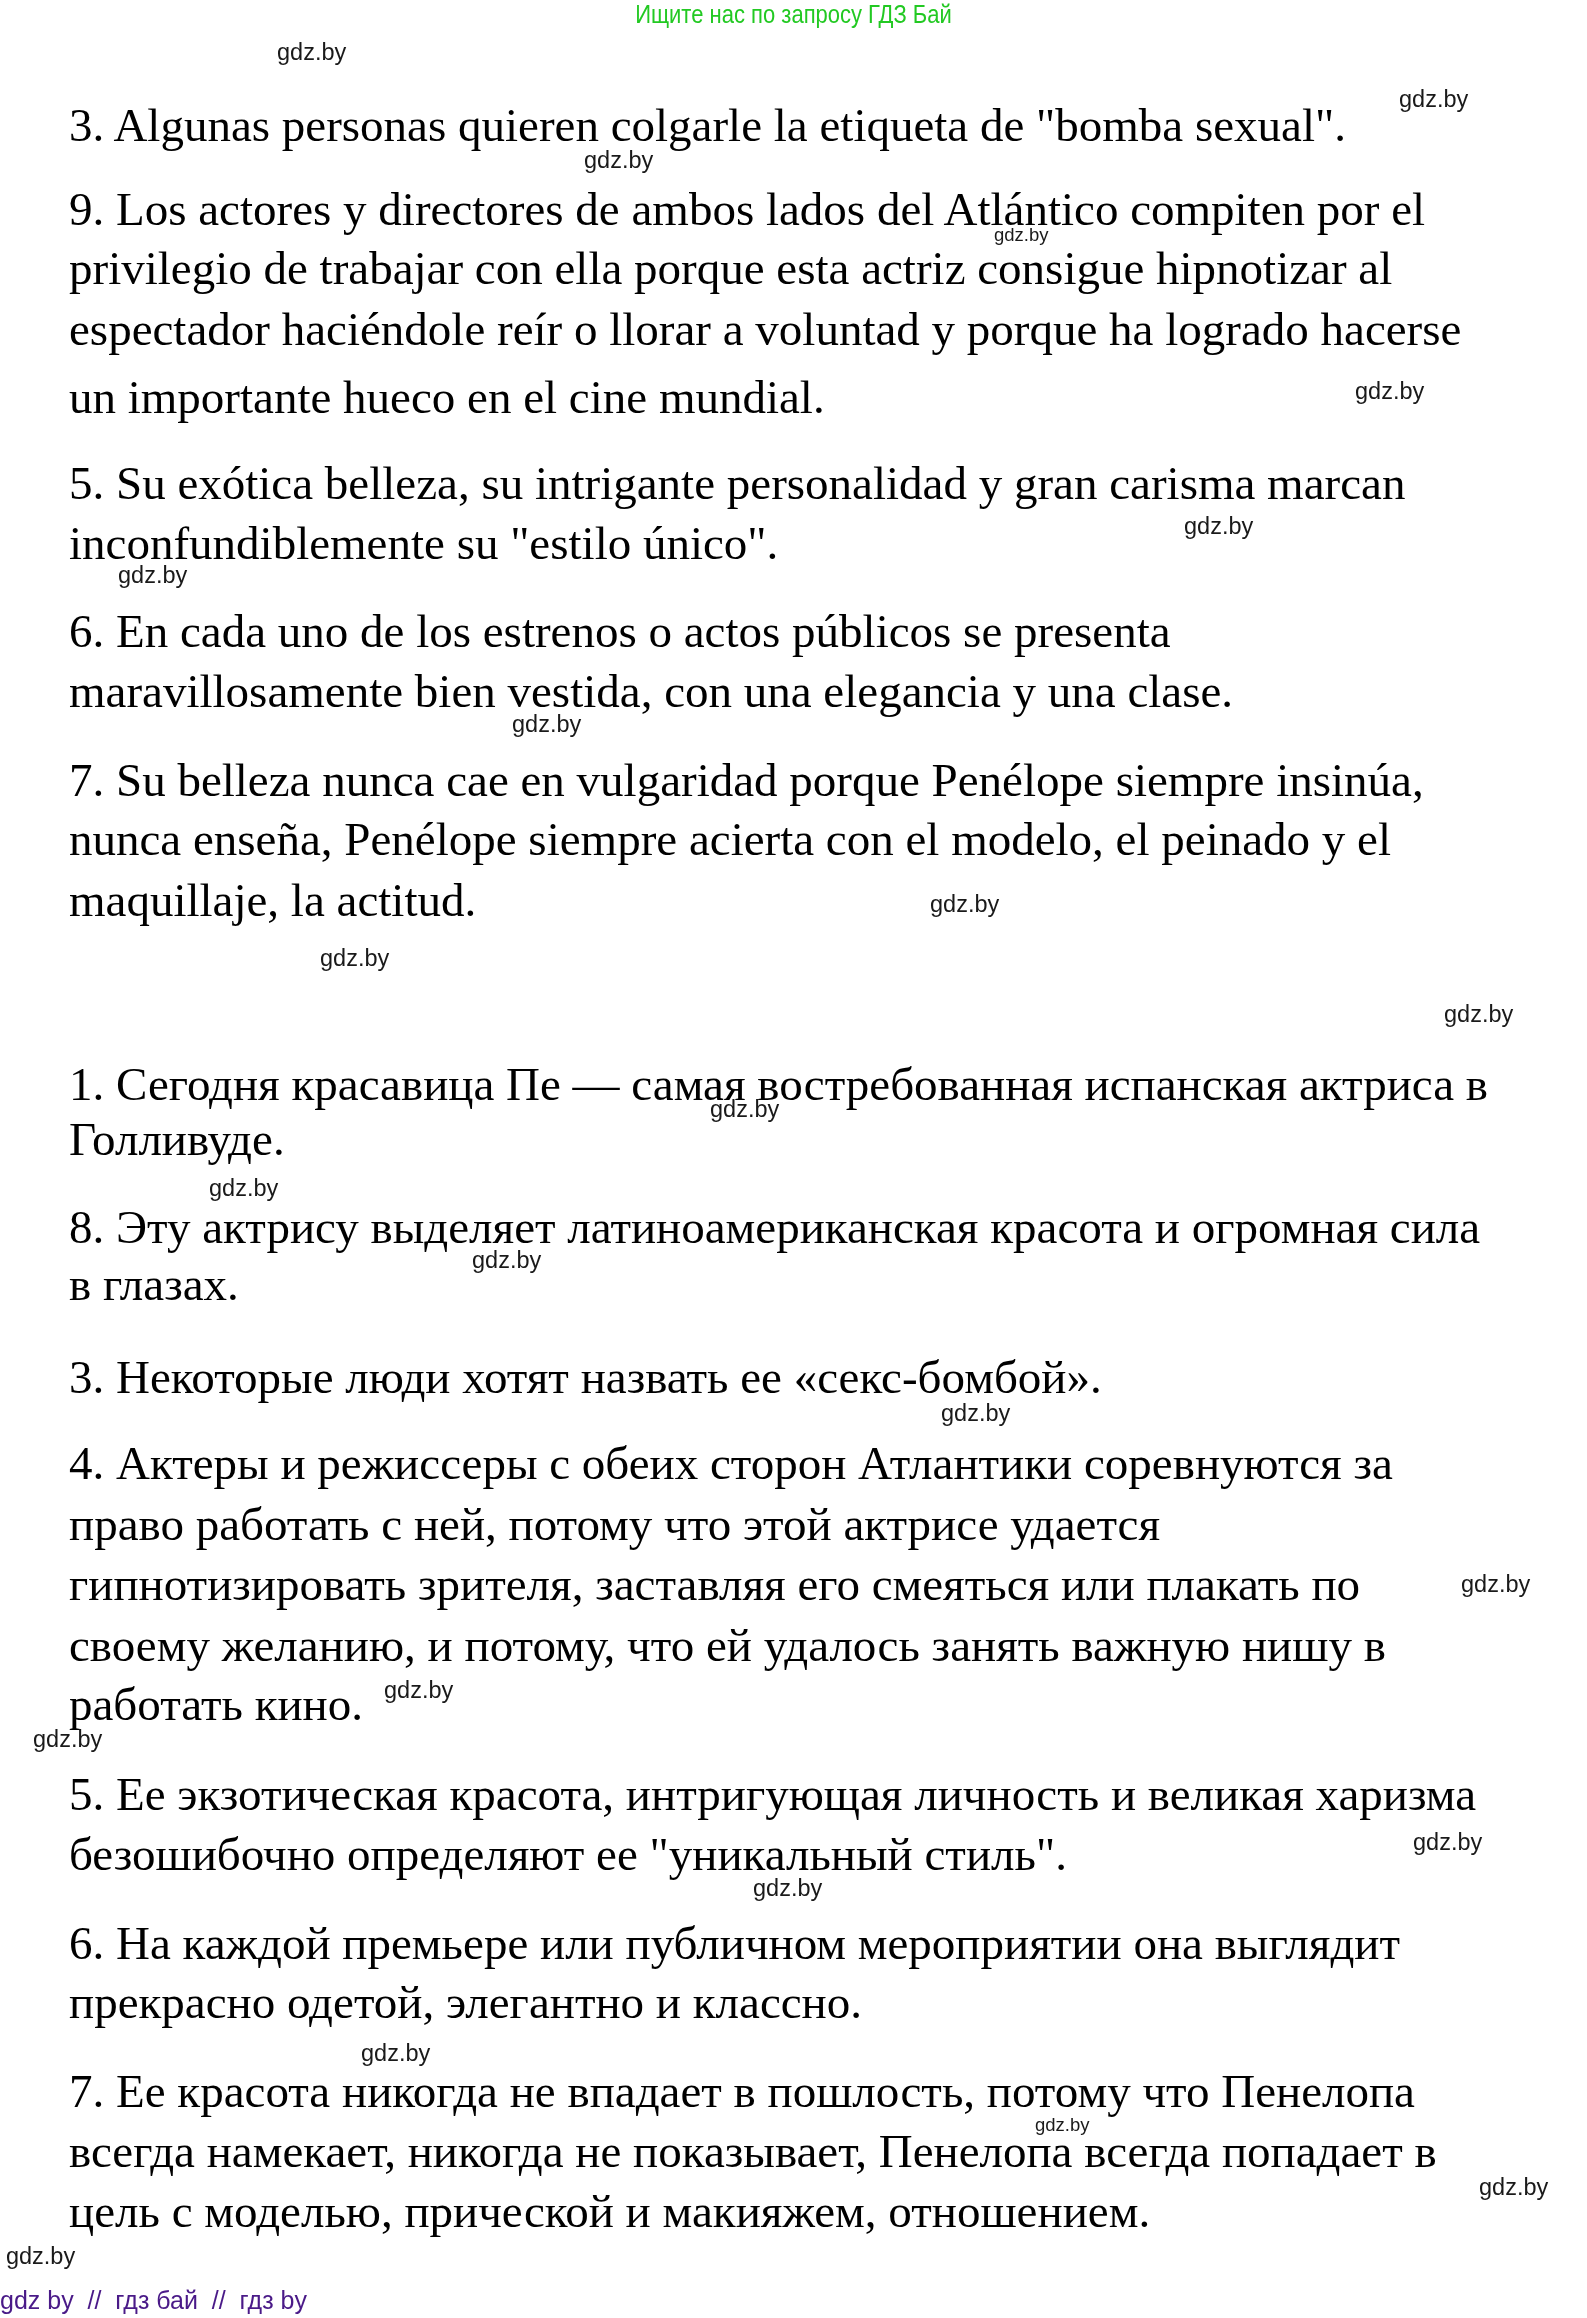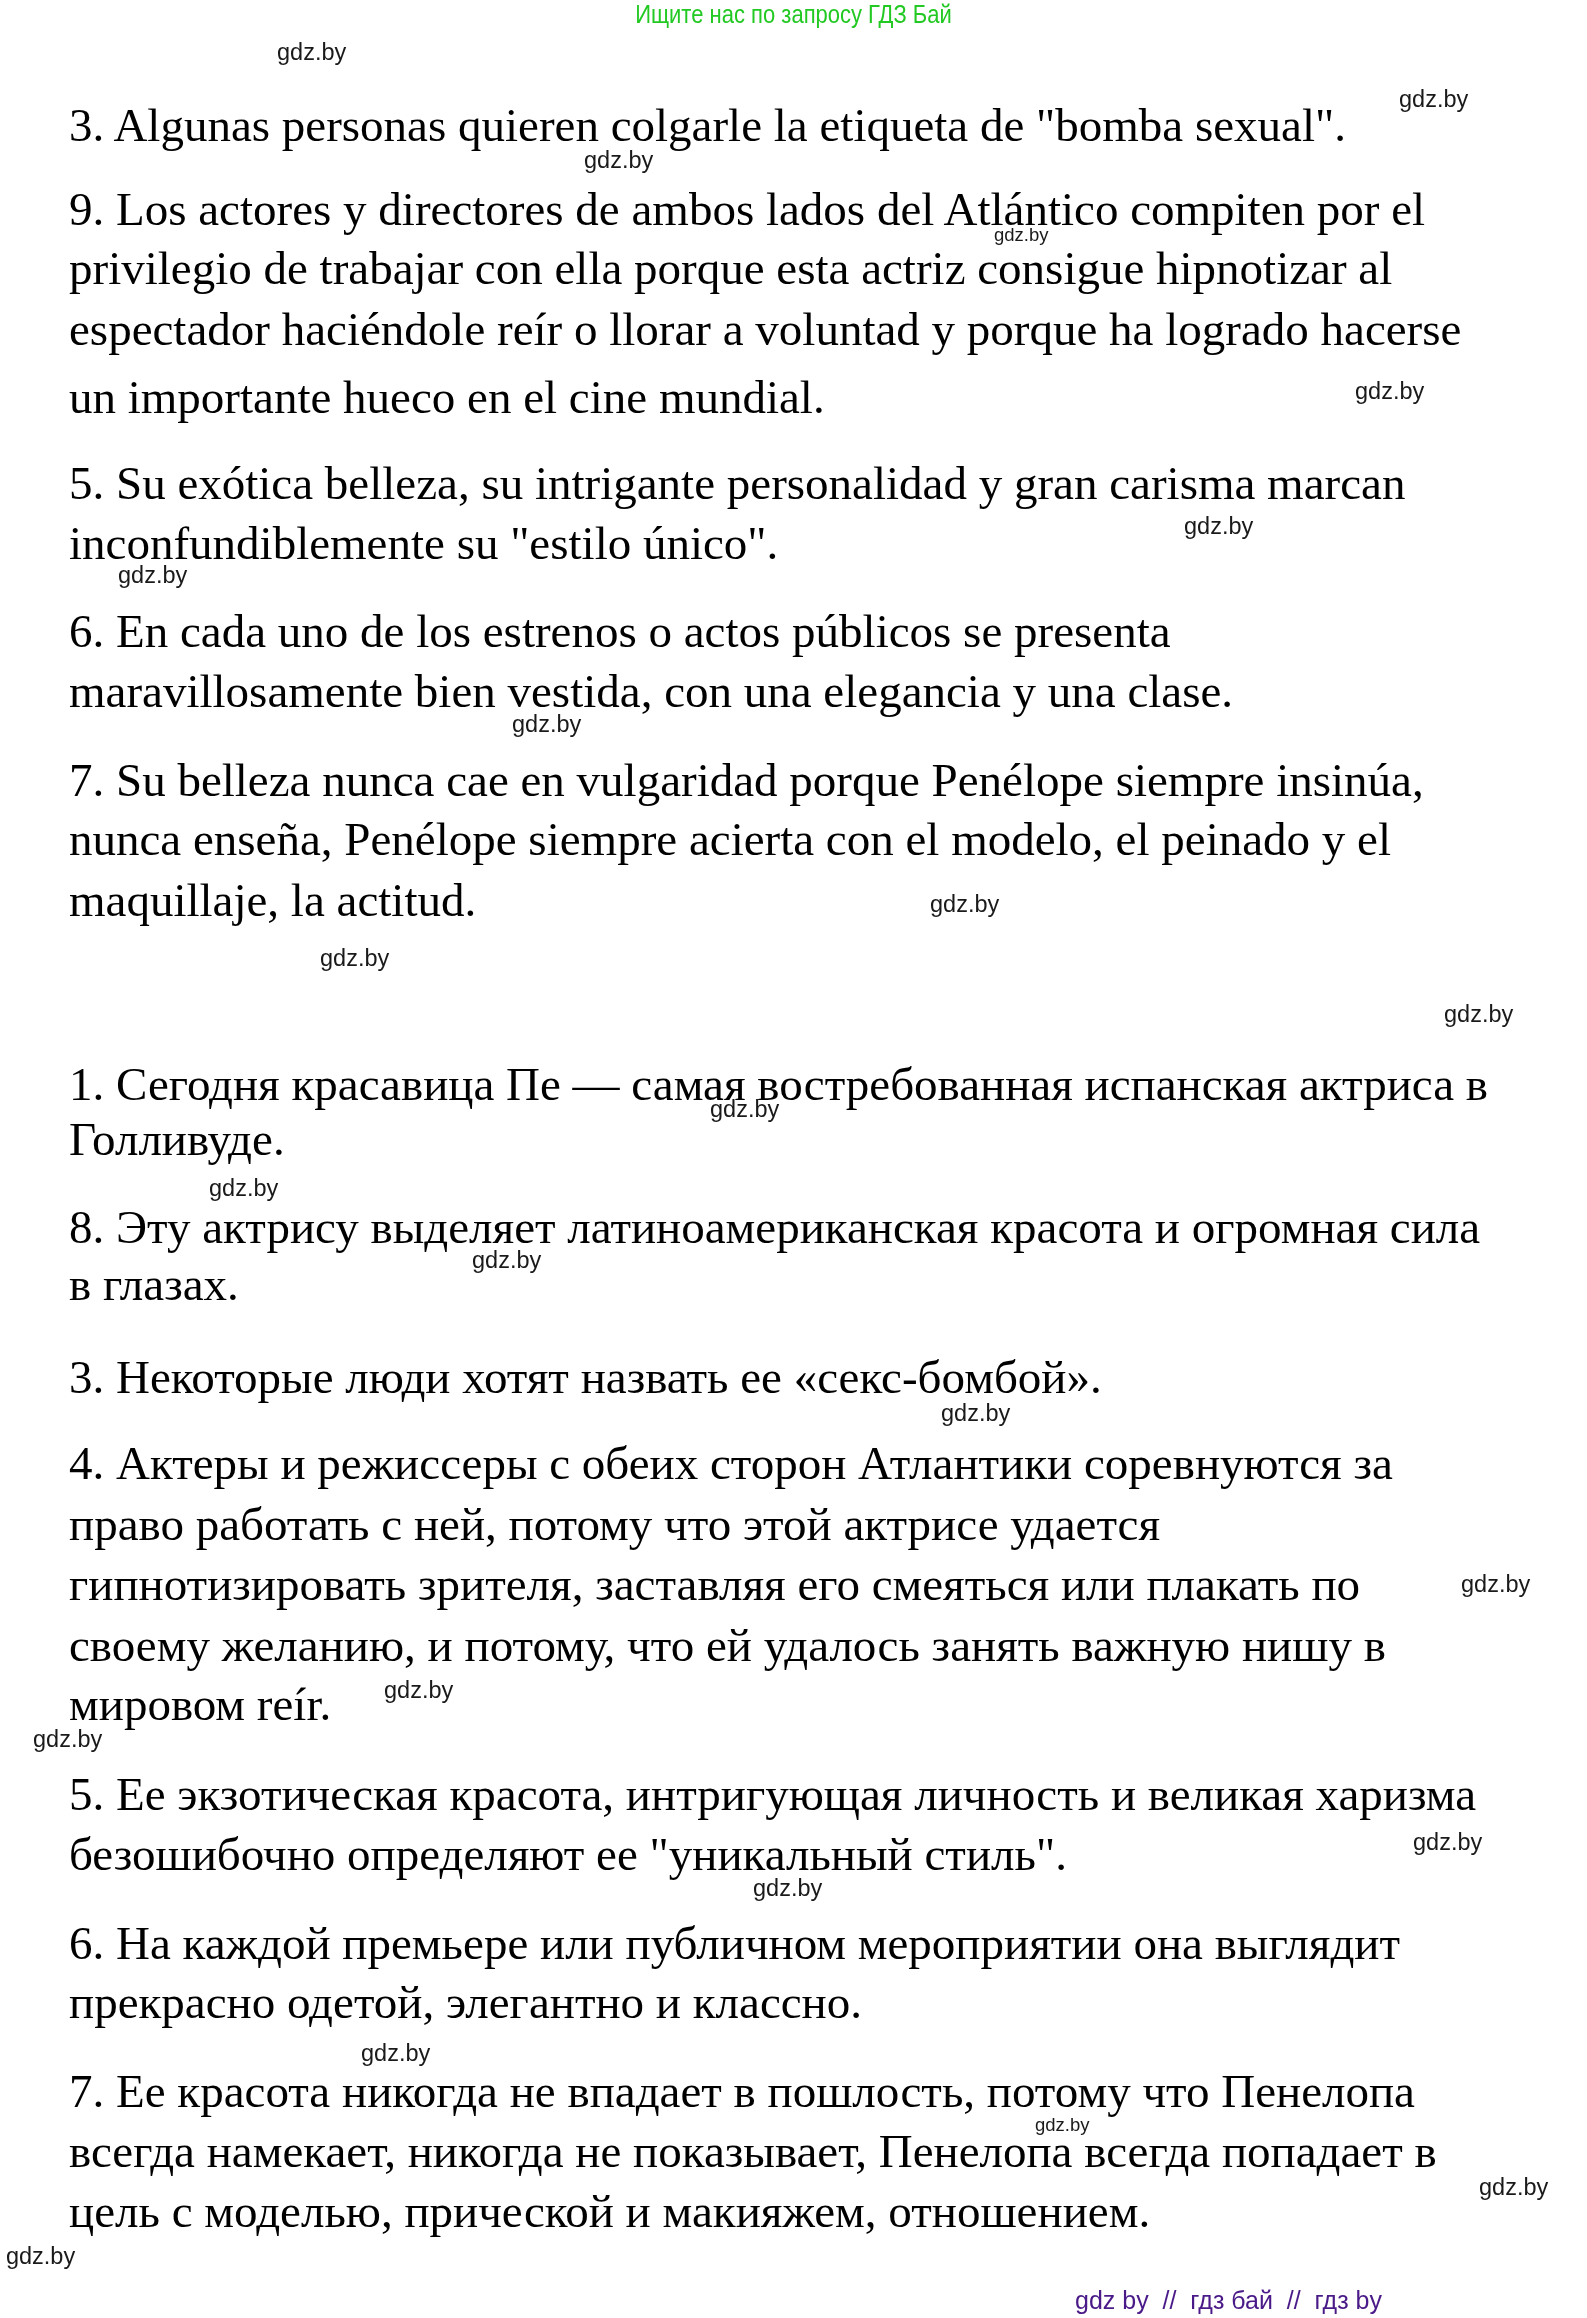--- a/index.html
+++ b/index.html
@@ -3,21 +3,21 @@
 <meta charset="utf-8">
 <style>
   html, body { margin: 0; padding: 0; background: #ffffff; }
   body { width: 1587px; height: 2319px; position: relative; overflow: hidden; }
   .header {
     position: absolute; left: 0; top: 0; width: 1587px; text-align: center;
     font-family: "Liberation Sans", sans-serif; font-size: 25px; line-height: 28.6px;
     color: #22c922; transform: scaleX(0.88); transform-origin: center top;
   }
   .footer {
-    position: absolute; left: 0; top: 2283px; width: 1382px; text-align: right;
+    position: absolute; left: 0; top: 2283px; width: 1382px; text-align: left;
     font-family: "Liberation Sans", sans-serif; font-size: 25px; line-height: 34px;
     color: #4a1a88; white-space: pre;
   }
   .line {
     position: absolute; left: 69px;
     font-family: "Liberation Serif", serif; font-size: 47px; line-height: 47px;
     color: #000000; white-space: pre;
   }
   .wm {
     position: absolute;
@@ -56,21 +56,21 @@
 
   <div class="line" style="top:1204px">8. Эту актрису выделяет латиноамериканская красота и огромная сила</div>
   <div class="line" style="top:1261px">в глазах.</div>
 
   <div class="line" style="top:1354px">3. Некоторые люди хотят назвать ее «секс-бомбой».</div>
 
   <div class="line" style="top:1440px">4. Актеры и режиссеры с обеих сторон Атлантики соревнуются за</div>
   <div class="line" style="top:1501px">право работать с ней, потому что этой актрисе удается</div>
   <div class="line" style="top:1561px">гипнотизировать зрителя, заставляя его смеяться или плакать по</div>
   <div class="line" style="top:1622px">своему желанию, и потому, что ей удалось занять важную нишу в</div>
-  <div class="line" style="top:1681px">мировом reír.</div>
+  <div class="line" style="top:1681px">работать кино.</div>
 
   <div class="line" style="top:1771px">5. Ее экзотическая красота, интригующая личность и великая харизма</div>
   <div class="line" style="top:1831px">безошибочно определяют ее "уникальный стиль".</div>
 
   <div class="line" style="top:1920px">6. На каждой премьере или публичном мероприятии она выглядит</div>
   <div class="line" style="top:1979px">прекрасно одетой, элегантно и классно.</div>
 
   <div class="line" style="top:2068px">7. Ее красота никогда не впадает в пошлость, потому что Пенелопа</div>
   <div class="line" style="top:2128px">всегда намекает, никогда не показывает, Пенелопа всегда попадает в</div>
   <div class="line" style="top:2188px">цель с моделью, прической и макияжем, отношением.</div>

